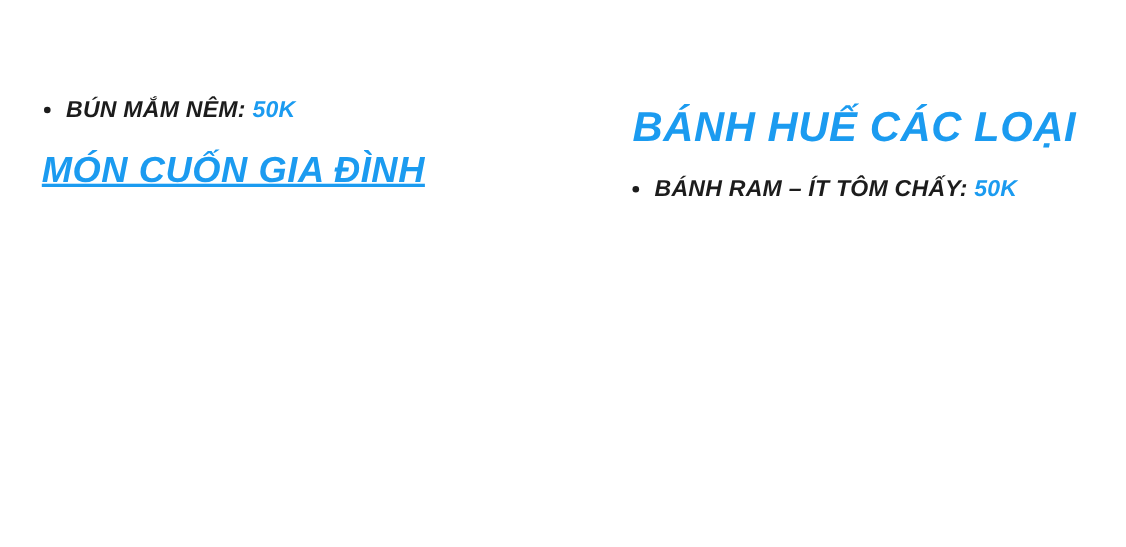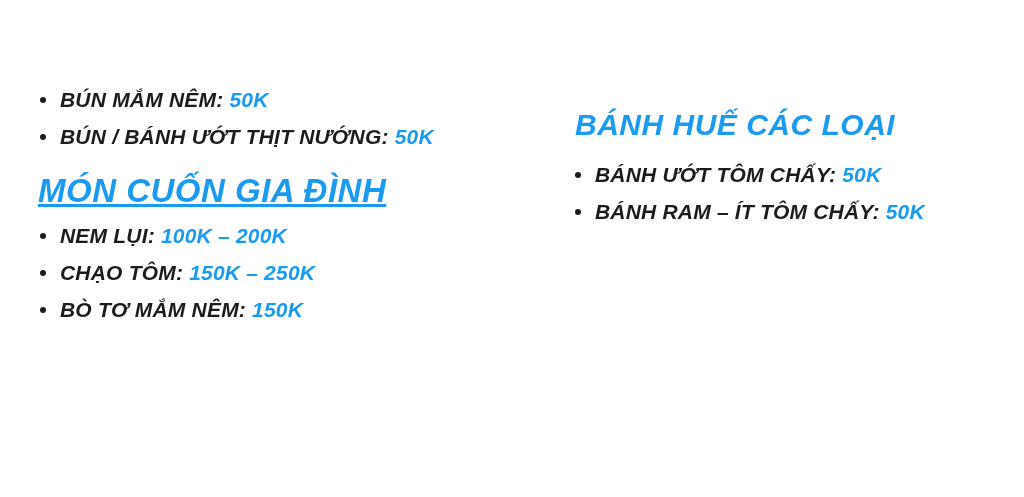--- a/index.html
+++ b/index.html
@@ -33,22 +33,22 @@
   }
   .section-title {
     color: #1b9bf0;
     font-weight: bold;
     font-style: italic;
     letter-spacing: 0.5px;
     text-transform: uppercase;
     line-height: 1.1;
   }
   .title-big {
-    font-size: 30px;
-    margin: 16px 0 22px 10px;
+    font-size: 38px;
+    margin: 4px 0 22px 10px;
   }
   .title-mid {
     font-size: 33px;
     margin: 0 0 14px 8px;
   }
   ul.menu-list {
     list-style: none;
     margin: 0;
     padding: 0;
   }
@@ -98,54 +98,32 @@
 
 <div class="page">
 
   <div class="col col-left">
 
     <ul class="menu-list">
       <li>
         <span>BÚN MẮM NÊM:</span>
         <span class="price">50k</span>
       </li>
-      <li>
-        <span>BÚN / BÁNH ƯỚT THỊT NƯỚNG:</span>
-        <span class="price">50k</span>
-      </li>
     </ul>
 
     <div class="section-title title-mid gap-top">MÓN CUỐN GIA ĐÌNH</div>
 
-    <ul class="menu-list">
-      <li>
-        <span>NEM LỤI:</span>
-        <span class="price">100k – 200k</span>
-      </li>
-      <li>
-        <span>CHẠO TÔM:</span>
-        <span class="price">150k – 250k</span>
-      </li>
-      <li>
-        <span>BÒ TƠ MẮM NÊM:</span>
-        <span class="price">150k</span>
-      </li>
-    </ul>
 
   </div>
 
   <div class="col col-right">
 
     <div class="section-title title-big">BÁNH HUẾ CÁC LOẠI</div>
 
     <ul class="menu-list right-list">
-      <li>
-        <span>BÁNH ƯỚT TÔM CHẤY:</span>
-        <span class="price">50k</span>
-      </li>
       <li>
         <span>BÁNH RAM – ÍT TÔM CHẤY:</span>
         <span class="price">50k</span>
       </li>
     </ul>
 
   </div>
 
 </div>
 

